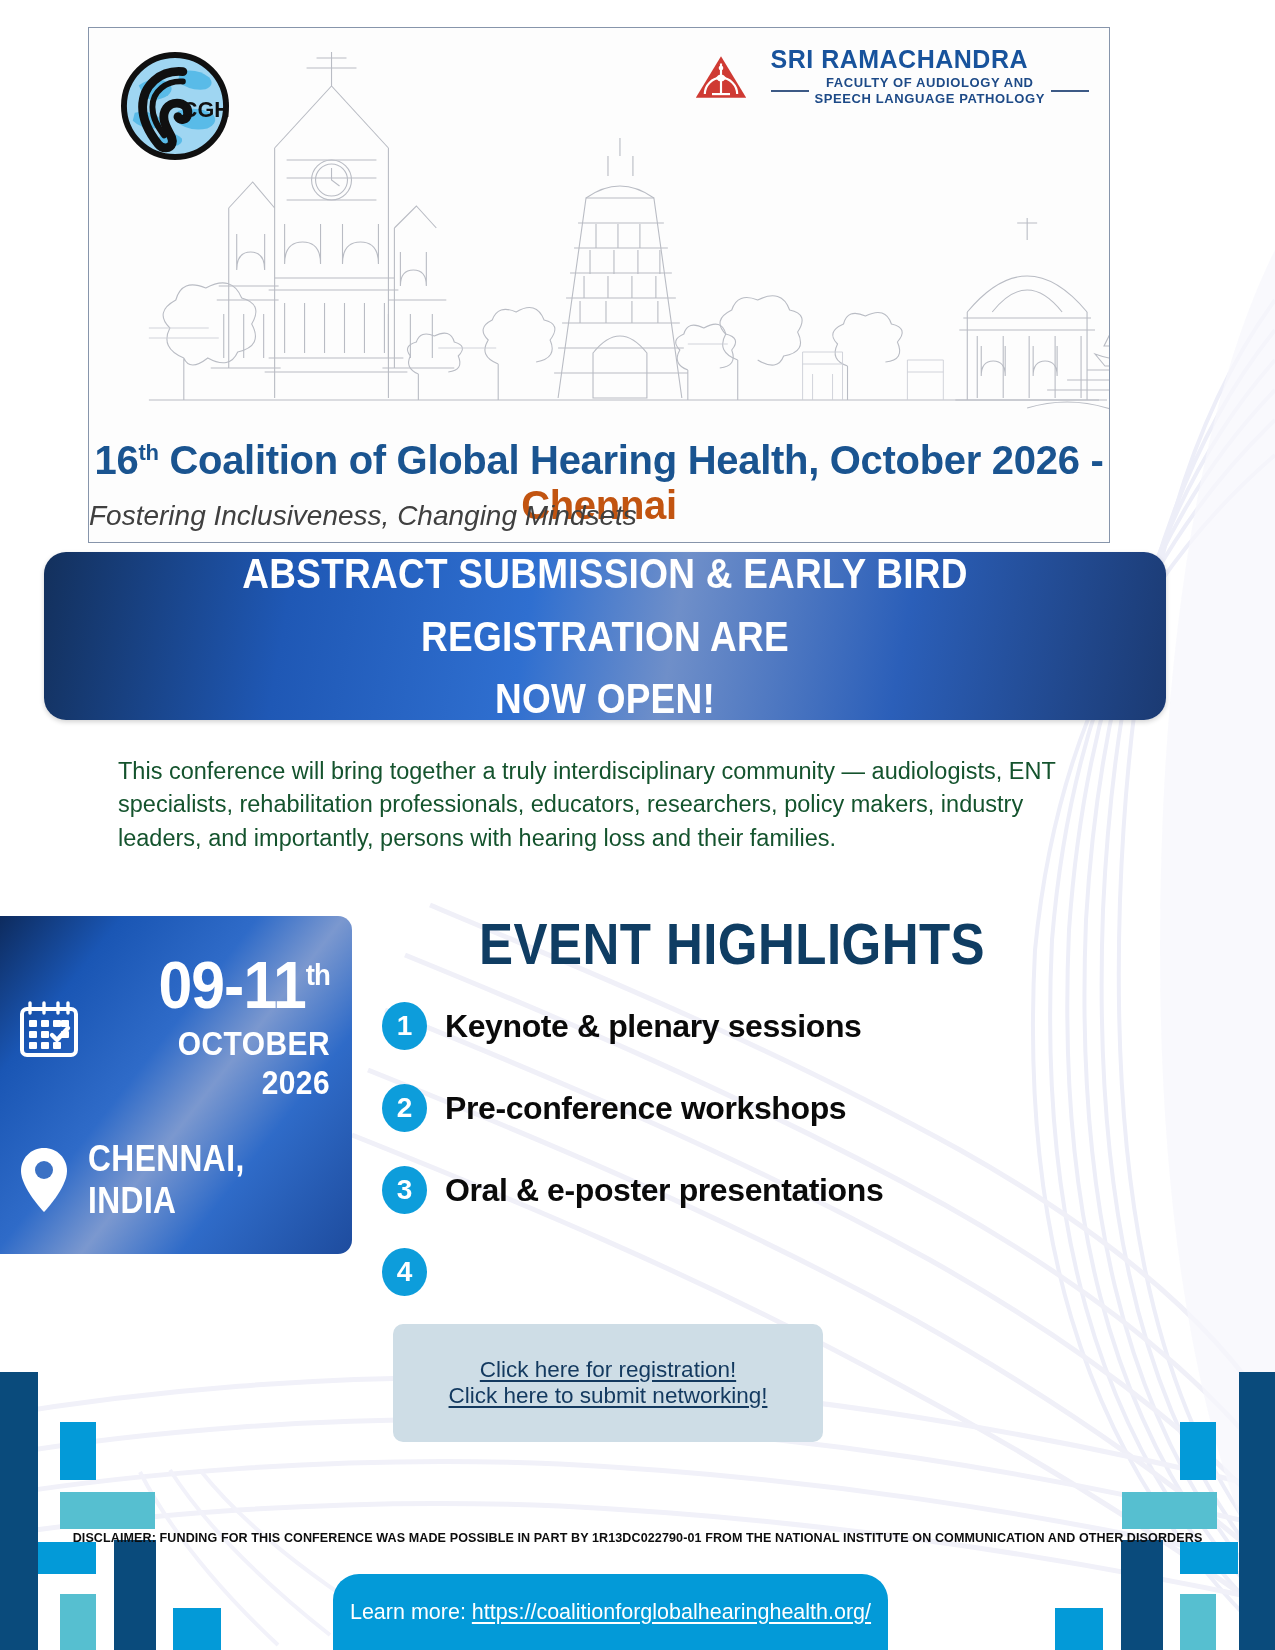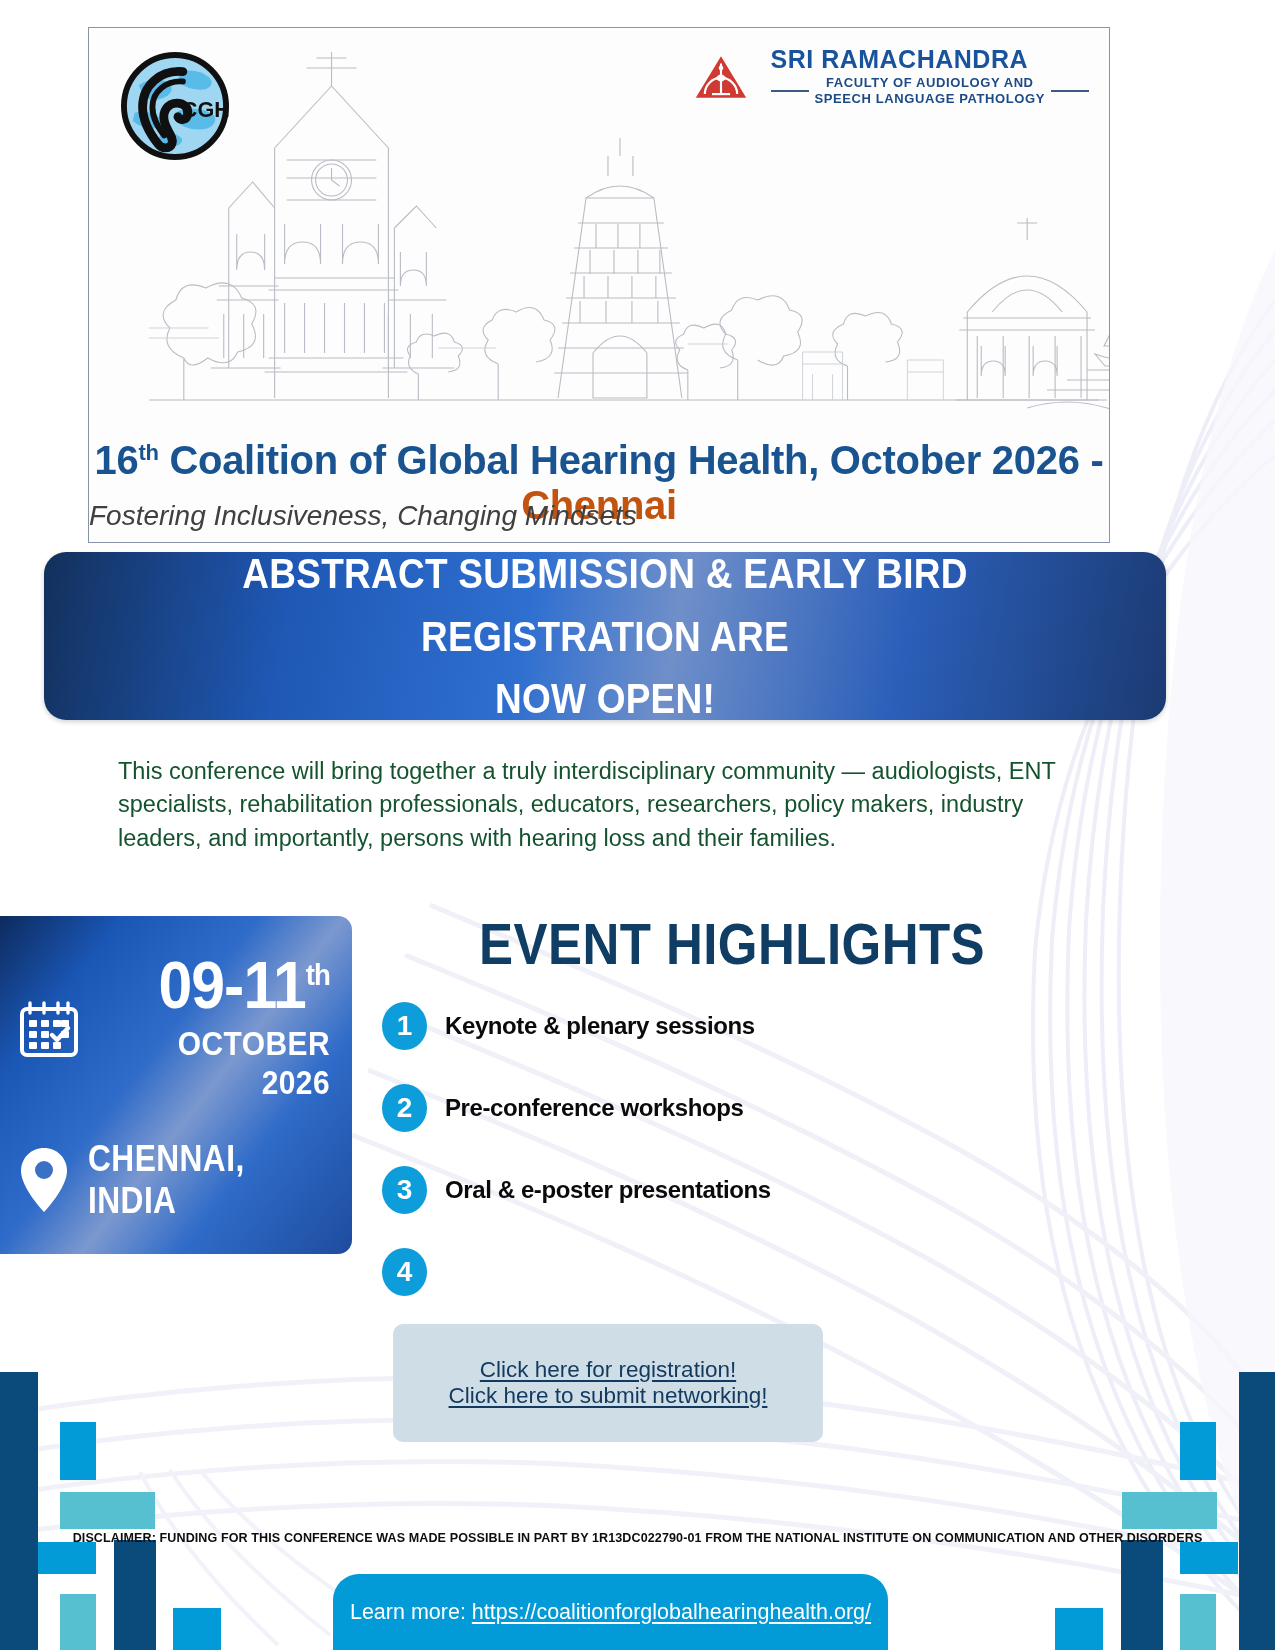--- a/index.html
+++ b/index.html
@@ -122,21 +122,21 @@
   }
   .eh-list { position:absolute; left:382px; top:985px; width:740px; z-index:3; }
   .eh-item { display:flex; align-items:center; height:82px; }
   .eh-badge {
     width:45px; height:48px; border-radius:50%; background:#0d9ddb; color:#fff;
     display:flex; align-items:center; justify-content:center; flex:0 0 auto;
     font-size:28px; font-weight:bold;
     font-family:"Liberation Sans Narrow","Liberation Sans", sans-serif;
   }
   .eh-label {
-    margin-left:18px; font-size:24px; font-weight:bold; color:#0a0a0a;
+    margin-left:18px; font-size:32px; font-weight:bold; color:#0a0a0a;
     letter-spacing:-.4px; font-family:"Liberation Sans", sans-serif;
   }
 
   
   .linkbox {
     position:absolute; left:393px; top:1324px; width:430px; height:118px; z-index:4;
     background:#cedde6; border-radius:10px;
     display:flex; flex-direction:column; align-items:center; justify-content:center; 
   }
   .linkbox a {

